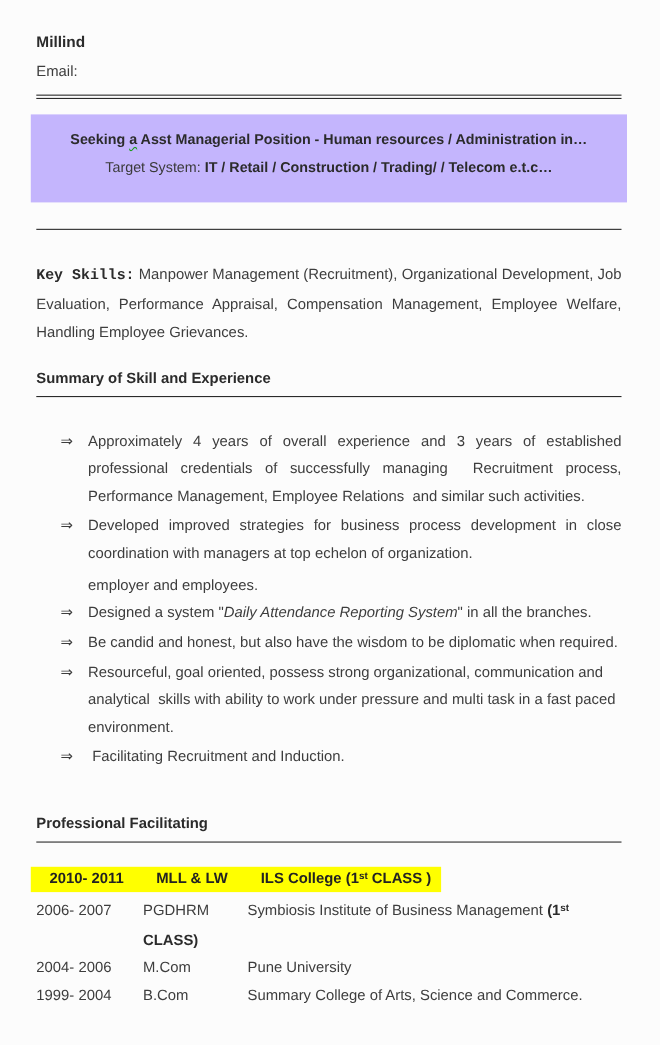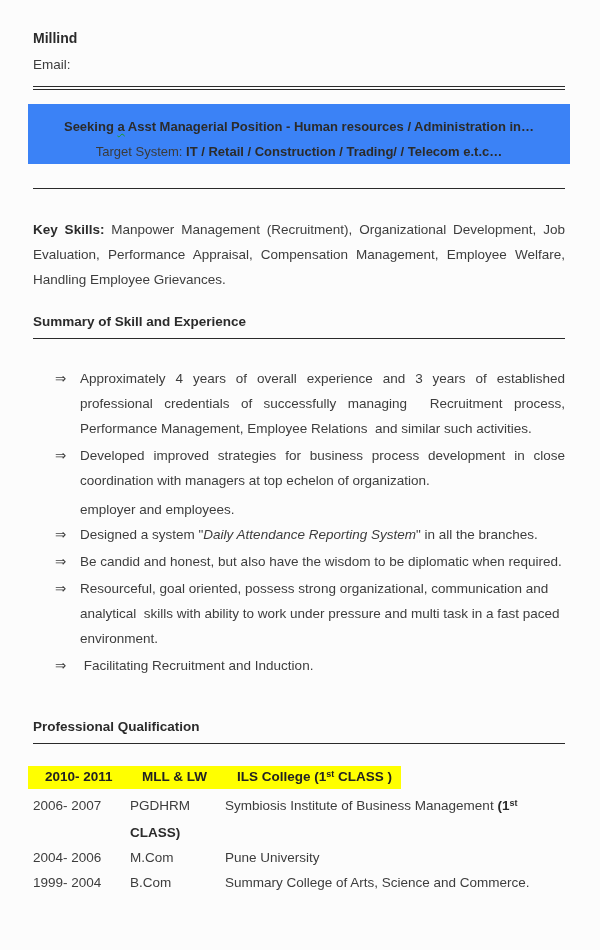--- a/index.html
+++ b/index.html
@@ -17,22 +17,22 @@
   .name { font-size:14px; font-weight:bold; color:#2b2b2b; line-height:17px; }
   .email { font-size:13.5px; line-height:17px; margin-top:9px; }
 
   .double-rule {
     margin-top:13px; height:2px;
     border-top:1px solid #2a2a2a; border-bottom:1px solid #2a2a2a;
   }
 
   .objective {
     margin:14px 0 0 -5px;
-    width:542px; height:60px;
-    background:#3b82f6;
+    width:542px; height:80px;
+    background:#c4b5fd;
     box-sizing:border-box;
     padding-top:10px;
     text-align:center;
     font-size:13px;
     color:#3a3a3a;
   }
   .obj-line1 { font-weight:bold; color:#2b2b2b; line-height:25px; white-space:nowrap; }
   .misspell {
     text-decoration-line:underline;
     text-decoration-style:wavy;
@@ -45,21 +45,21 @@
 
   .rule { border-top:1px solid #2a2a2a; height:0; }
   .rule-after-obj { margin-top:24px; }
 
   .para {
     margin-top:28px;
     font-size:13.5px; line-height:25px;
     text-align:justify;
     white-space:pre-wrap;
   }
-  .para .bold-seg { font-weight:bold; color:#2b2b2b; }
+  .para .bold-seg { font-weight:bold; color:#2b2b2b;font-family:Liberation Mono, monospace; }
 
   .section-heading { font-size:13.5px; font-weight:bold; color:#2b2b2b; line-height:17px; }
   .heading-summary { margin-top:21px; }
   .rule-under-heading { margin-top:8px; }
 
   .bullets { margin-top:27px; }
   .bullet { display:flex; margin-bottom:2px; font-size:13.5px; line-height:25px; }
   .bullet .glyph { flex:none; width:25px; margin-left:22px; }
   .bullet .btext { flex:1; white-space:pre-wrap; }
   .bullet .btext.justify { text-align:justify; }
@@ -133,21 +133,21 @@
         <span class="btext">Resourceful, goal oriented, possess strong organizational, communication and analytical  skills with ability to work under pressure and multi task in a fast paced environment.</span>
       </div>
 
       <div class="bullet">
         <span class="glyph">⇒</span>
         <span class="btext"> Facilitating Recruitment and Induction.</span>
       </div>
 
     </div>
 
-    <div class="section-heading heading-quals">Professional Qualification</div>
+    <div class="section-heading heading-quals">Professional Facilitating</div>
     <div class="rule rule-under-heading"></div>
 
     <div class="qtable">
 
       <div class="qrow-highlight">
         <span>2010- 2011</span>
         <span>MLL &amp; LW</span>
         <span><span>ILS College (1</span><span class="supscript">st</span><span> CLASS )</span></span>
       </div>
 

